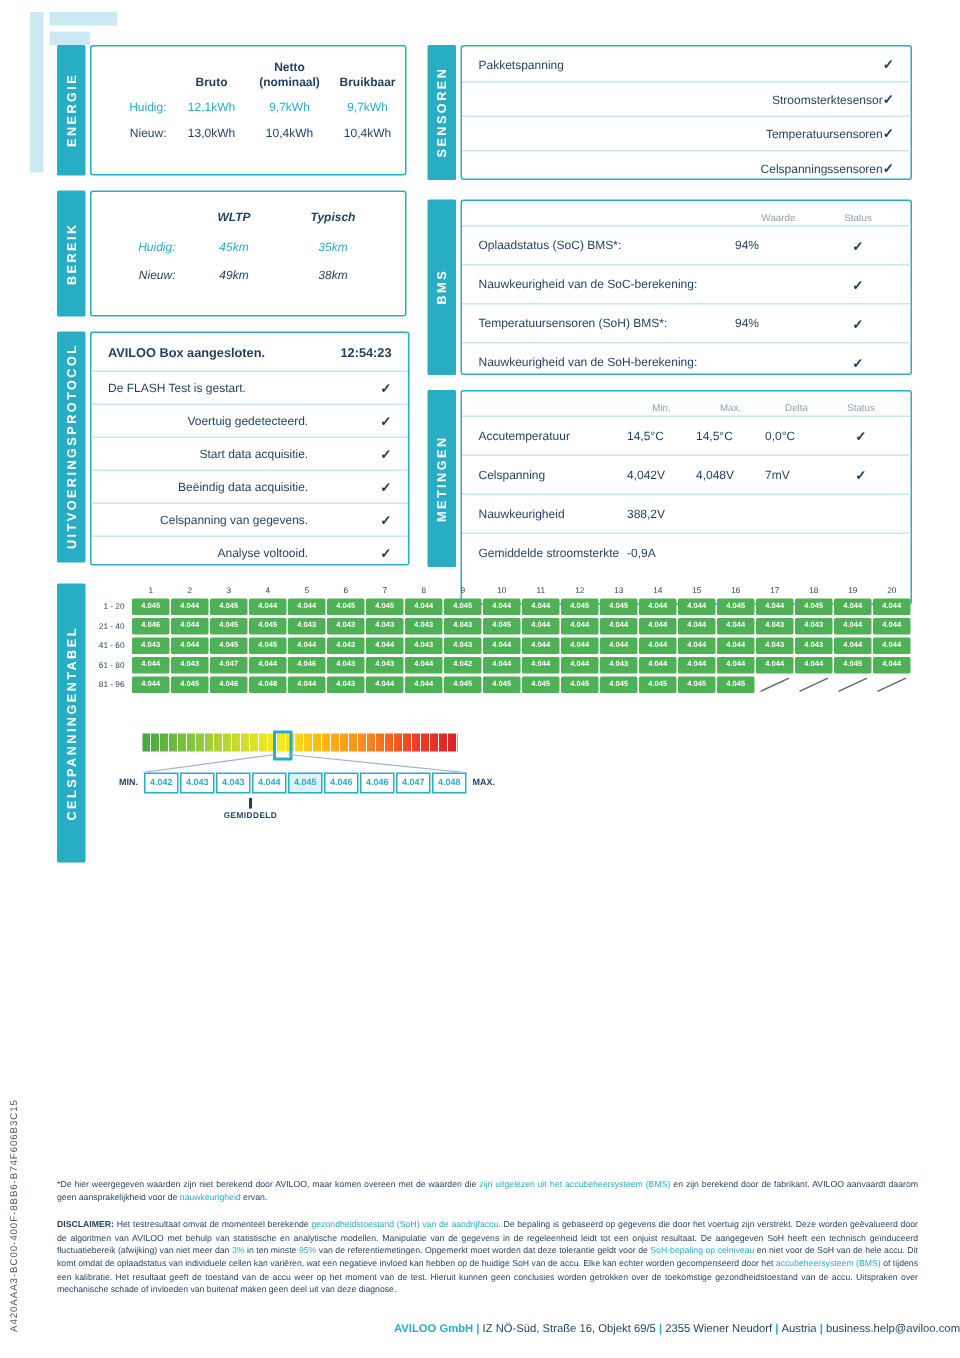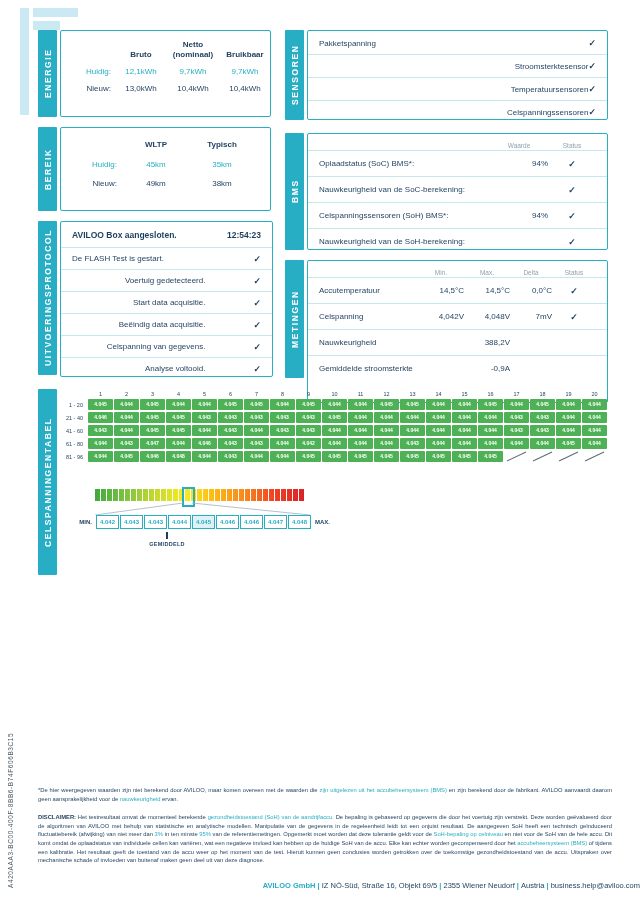--- a/index.html
+++ b/index.html
@@ -40,34 +40,34 @@
   .box-sensoren{left:307px;top:30px;width:301px;height:90px;padding-top:1px;box-sizing:border-box;}
   .box-bms{left:307px;top:133px;width:301px;height:117px;box-sizing:border-box;}
   .box-metingen{left:307px;top:260px;width:301px;height:143px;box-sizing:border-box;}
   .teal{color:var(--teal);}
   .check{font-weight:bold;font-size:9px;color:var(--navy);}
   .rowtext{font-size:8px;color:var(--navy);}
   .rowline{display:flex;justify-content:space-between;align-items:center;padding:0 11px;height:22px;}
   .rows .rowline + .rowline{border-top:1px solid var(--separator);justify-content:flex-end;}
   
   .e-grid{display:grid;grid-template-columns:50px 48px 56px 48px;align-items:end;margin-bottom:8px;}
-  .b-grid{display:grid;grid-template-columns:56px 66px 66px;align-items:end;margin-bottom:10px;}
+  .b-grid{display:grid;grid-template-columns:56px 66px 66px;align-items:end;margin-bottom:10px;font-style:italic;}
   .e-lab{text-align:right;padding-right:6px;font-size:8px;}
   .e-val{text-align:center;font-size:8px;}
   .e-hdr{text-align:center;font-size:8px;font-weight:bold;white-space:pre-line;line-height:1.2;}
   
   .proto-title-row{display:flex;justify-content:space-between;align-items:center;height:25px;padding:0 11px;border-bottom:1px solid var(--separator);}
   .proto-title,.proto-time{font-size:8.5px;font-weight:bold;}
   .box-protocol .rowline{height:21px;gap:48px;}
   
   .bms-grid{display:grid;grid-template-columns:1fr 58px 48px;align-items:center;padding:0 11px;height:25px;}
   .met-grid{display:grid;grid-template-columns:1fr 46px 46px 42px 44px;align-items:center;padding:0 11px;height:25px;}
   .colhead{height:15px;align-items:end;padding-bottom:1px;}
   .colhdr{font-size:6.5px;color:var(--gray-hdr);text-align:center;font-weight:normal;}
-  .cellval{font-size:8px;text-align:right;}
+  .cellval{font-size:8px;text-align:left;}
   .center{text-align:center;}
   .span2{grid-column:2/4;}
   #bms-rows .bms-grid{border-top:1px solid var(--separator);}
   #metingen-rows .met-grid{border-top:1px solid var(--separator);}
   
   .celltable{position:absolute;left:60px;top:391px;}
   .ct-grid{display:grid;grid-template-columns:27px repeat(20,25px);column-gap:1px;margin-bottom:2px;align-items:center;}
   .ct-num{font-size:5.5px;text-align:center;color:var(--navy);}
   .ct-rangelab{font-size:5.5px;text-align:right;padding-right:4px;color:var(--navy);}
   .ct-cell{background:var(--cell-green);color:#fff;font-size:5px;font-weight:bold;text-align:center;height:11px;line-height:11px;border-radius:1px;}
@@ -180,21 +180,21 @@
         <span class="rowtext">Oplaadstatus (SoC) BMS*:</span>
         <span class="cellval">94%</span>
         <span class="check center">✓</span>
       </div>
       <div class="bms-grid">
         <span class="rowtext">Nauwkeurigheid van de SoC-berekening:</span>
         <span class="cellval"></span>
         <span class="check center">✓</span>
       </div>
       <div class="bms-grid">
-        <span class="rowtext">Celspanningssensoren (SoH) BMS*:</span>
+        <span class="rowtext">Temperatuursensoren (SoH) BMS*:</span>
         <span class="cellval">94%</span>
         <span class="check center">✓</span>
       </div>
       <div class="bms-grid">
         <span class="rowtext">Nauwkeurigheid van de SoH-berekening:</span>
         <span class="cellval"></span>
         <span class="check center">✓</span>
       </div>
     </div>
 </div>

